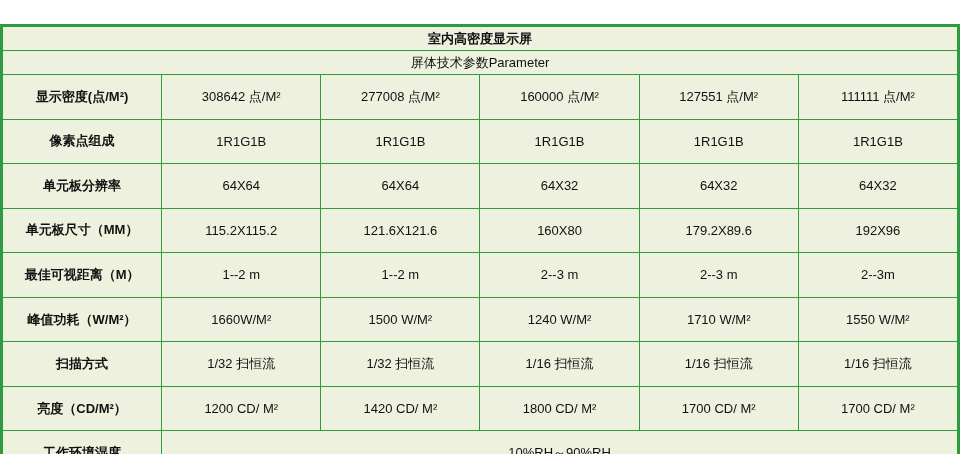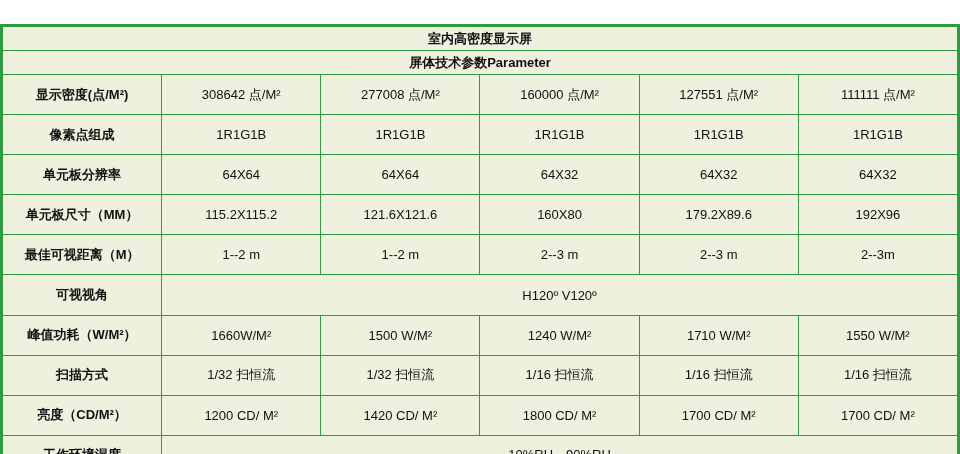--- a/index.html
+++ b/index.html
@@ -41,21 +41,21 @@
     background: #2d9b3e;
     color: #ffffff;
     font-weight: bold;
     font-size: 14px;
     height: 19px;
     border: 1px solid #2d9b3e;
   }
   td.subtitle-bar {
     background: #d9e3bf;
     color: #111111;
-    font-weight: bold;
+    font-weight: normal;
     font-size: 13px;
     height: 19px;
   }
   td.rowhead {
     font-weight: bold;
     font-size: 13px;
   }
   td.val {
     font-size: 12.5px;
   }
@@ -109,24 +109,20 @@
       </tr>
       <tr>
         <td class="rowhead">最佳可视距离（M）</td>
         <td class="val">1--2 m</td>
         <td class="val">1--2 m</td>
         <td class="val">2--3 m</td>
         <td class="val">2--3 m</td>
         <td class="val">2--3m</td>
       </tr>
       <tr>
-        <td class="rowhead">可视视角</td>
-        <td class="val" colspan="5">H120º  V120º</td>
-      </tr>
-      <tr>
         <td class="rowhead">峰值功耗（W/M²）</td>
         <td class="val">1660W/M²</td>
         <td class="val">1500 W/M²</td>
         <td class="val">1240 W/M²</td>
         <td class="val">1710 W/M²</td>
         <td class="val">1550 W/M²</td>
       </tr>
       <tr>
         <td class="rowhead">扫描方式</td>
         <td class="val">1/32 扫恒流</td>

